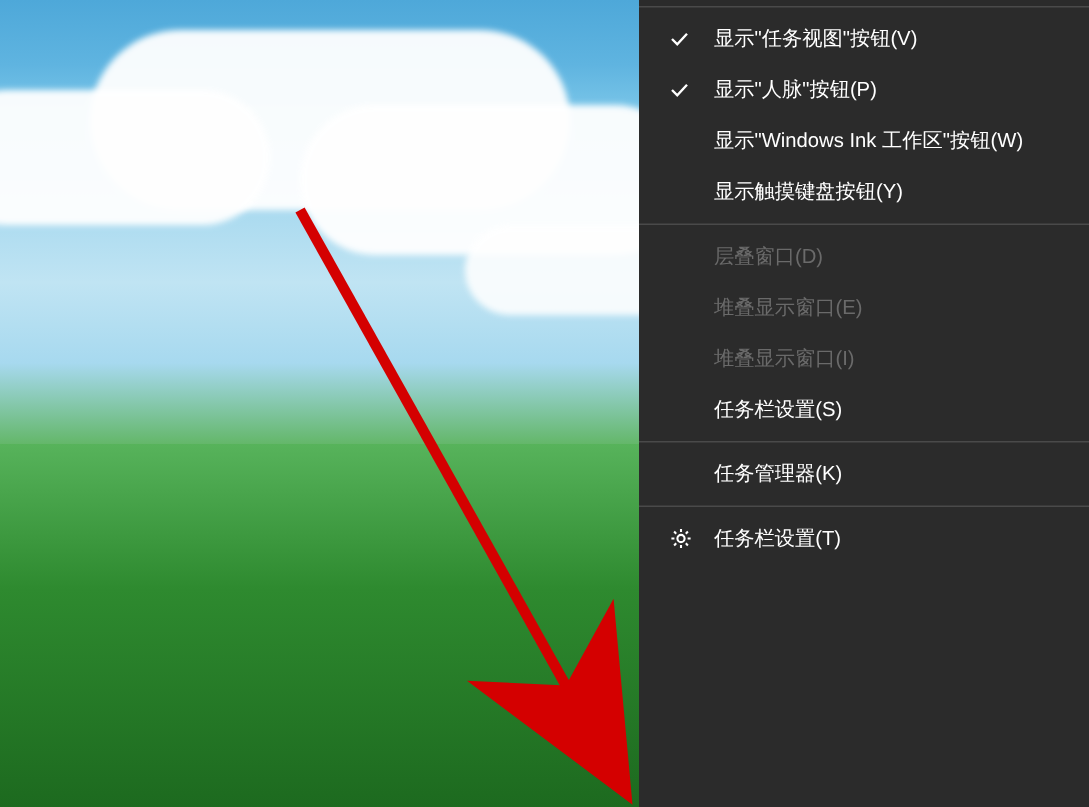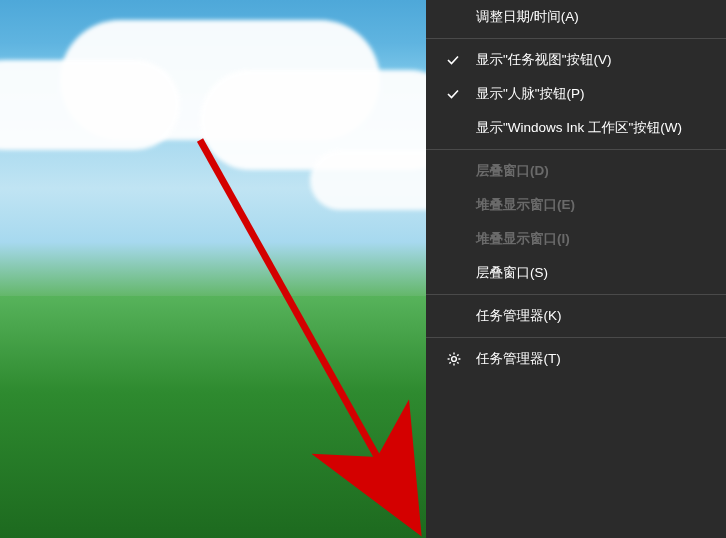--- a/index.html
+++ b/index.html
@@ -28,21 +28,21 @@
   .menu {
     position: absolute; right: 0; top: 0; width: 300px; height: 538px;
     background: #2b2b2b; color: #fff; font-size: 13.5px;
     display: flex; flex-direction: column;
   }
   .menu-item {
     display: flex; align-items: center; height: 34px;
     padding-left: 50px; padding-right: 16px; position: relative;
     cursor: default;
   }
-  .menu-item.disabled { color: #6a6a6a; font-weight: bold; }
+  .menu-item.disabled { color: #6a6a6a; }
   .menu-item .check {
     position: absolute; left: 20px; top: 50%; transform: translateY(-50%);
     width: 14px; height: 14px; display: flex; align-items: center; justify-content: center;
   }
   .menu-item .gear {
     position: absolute; left: 20px; top: 50%; transform: translateY(-50%);
     width: 16px; height: 16px;
   }
   .menu-sep {
     height: 1px; background: #4a4a4a; margin: 4px 0;
@@ -60,23 +60,20 @@
   <div class="desktop">
     <div class="cloud c1"></div>
     <div class="cloud c2"></div>
     <div class="cloud c3"></div>
     <div class="cloud c4"></div>
     <div class="grass-overlay"></div>
   </div>
 
   <div class="menu">
 
-    <div class="menu-item">
-      <span>调整日期/时间(A)</span>
-    </div>
 
     <div class="menu-sep"></div>
 
     <div class="menu-item">
       <span class="check">
         <svg viewBox="0 0 14 14" width="14" height="14">
             <path d="M2 7 L5.5 10.5 L12 3.5" stroke="#fff" stroke-width="1.6" fill="none"></path>
           </svg>
       </span>
       <span>显示"任务视图"按钮(V)</span>
@@ -85,54 +82,57 @@
       <span class="check">
         <svg viewBox="0 0 14 14" width="14" height="14">
             <path d="M2 7 L5.5 10.5 L12 3.5" stroke="#fff" stroke-width="1.6" fill="none"></path>
           </svg>
       </span>
       <span>显示"人脉"按钮(P)</span>
     </div>
     <div class="menu-item">
       <span>显示"Windows Ink 工作区"按钮(W)</span>
     </div>
+    <div class="menu-item">
+      <span>显示触摸键盘按钮(Y)</span>
+    </div>
 
     <div class="menu-sep"></div>
 
     <div class="menu-item disabled">
       <span>层叠窗口(D)</span>
     </div>
     <div class="menu-item disabled">
       <span>堆叠显示窗口(E)</span>
     </div>
     <div class="menu-item disabled">
       <span>堆叠显示窗口(I)</span>
     </div>
     <div class="menu-item">
-      <span>层叠窗口(S)</span>
+      <span>任务栏设置(S)</span>
     </div>
 
     <div class="menu-sep"></div>
 
     <div class="menu-item">
       <span>任务管理器(K)</span>
     </div>
 
     <div class="menu-sep"></div>
 
     <div class="menu-item">
       <span class="gear">
         <svg viewBox="0 0 16 16" width="16" height="16">
           <g fill="none" stroke="#fff" stroke-width="1.4">
             <circle cx="8" cy="8" r="2.4"></circle>
             <path d="M8 1.6v2 M8 12.4v2 M1.6 8h2 M12.4 8h2 M3.4 3.4l1.4 1.4 M11.2 11.2l1.4 1.4 M12.6 3.4l-1.4 1.4 M4.8 11.2l-1.4 1.4"></path>
           </g>
         </svg>
       </span>
-      <span>任务管理器(T)</span>
+      <span>任务栏设置(T)</span>
     </div>
 
   </div>
 
   <svg class="arrow-svg" viewBox="0 0 726 538">
     <defs>
       <marker id="ah" markerWidth="18" markerHeight="16" refX="14" refY="8" orient="auto">
         <path d="M0,0 L18,8 L0,16 L5,8 Z" fill="#d40000"></path>
       </marker>
     </defs>

